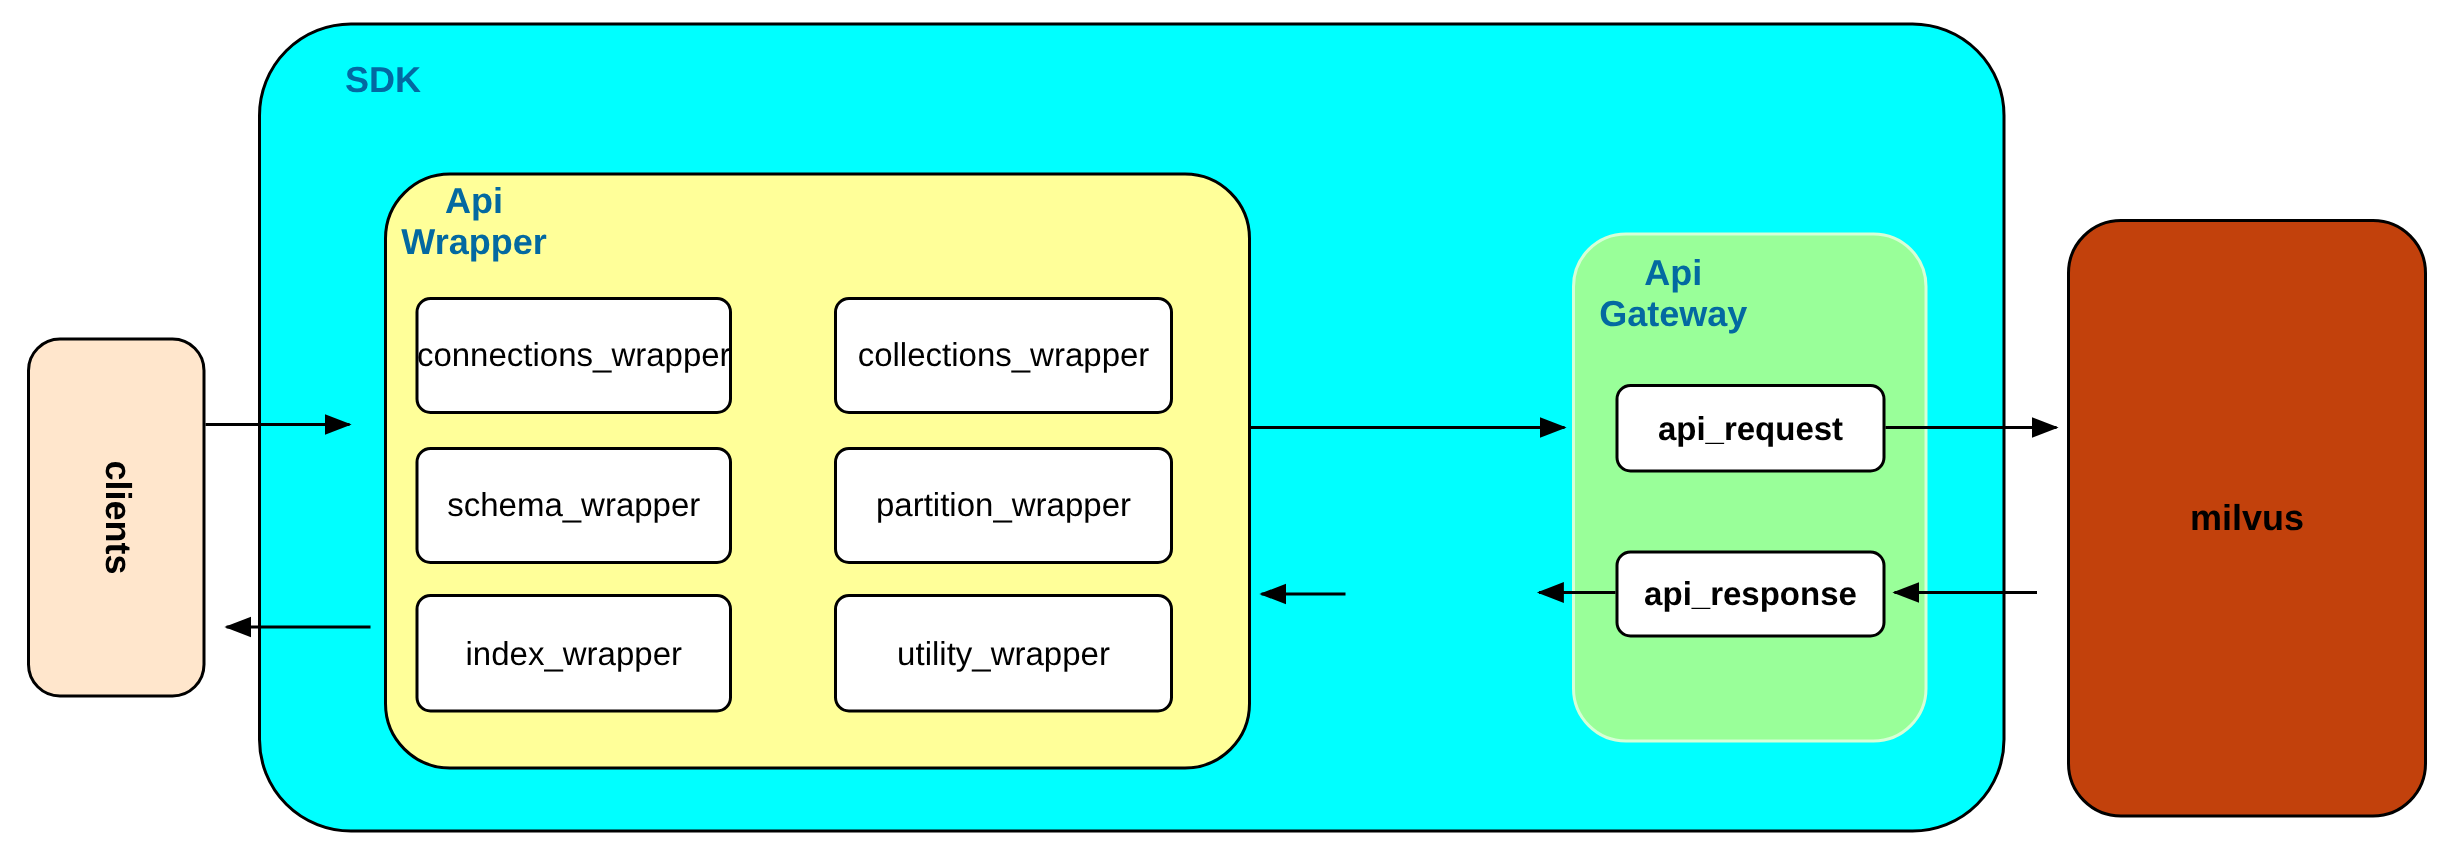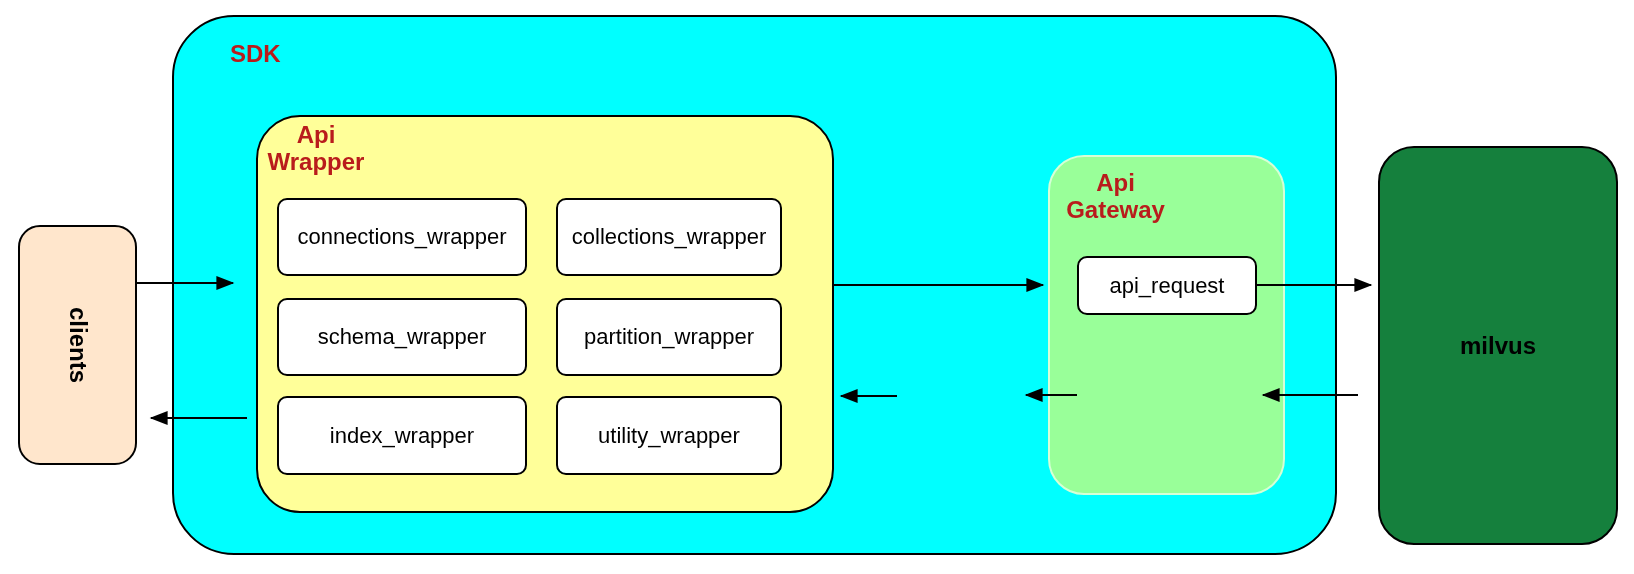--- a/index.html
+++ b/index.html
@@ -30,31 +30,31 @@
   .module {
     background: #ffffff;
     border: 2px solid #000000;
     border-radius: 10px;
     display: flex; align-items: center; justify-content: center;
     font-size: 22px; color: #000000; white-space: nowrap;
   }
   .m-r1 { top: 198px; height: 78px; }
   .m-r2 { top: 298px; height: 78px; }
   .m-r3 { top: 396px; height: 79px; }
-  .m-c1 { left: 277px; width: 250px; }
+  .m-c1 { left: 277px; width: 211px; }
   .m-c2 { left: 556px; width: 226px; }
 
-  .gw-node { left: 1077px; width: 180px; }
+  .gw-node { left: 1077px; width: 180px; font-weight: bold; }
   .gw-req  { top: 256px; height: 59px; }
   .gw-res  { top: 367px; height: 58px; }
   .checker-box { left: 897px; top: 367px; width: 121px; height: 59px; border-radius: 9px; }
 
   
   .container-label {
-    position: absolute; font-weight: bold; font-size: 24px; color: #b91c1c;
+    position: absolute; font-weight: bold; font-size: 24px; color: #0369a1;
     line-height: 27px; text-align: center; white-space: nowrap;
   }
   .sdk-label        { left: 230px; top: 40px; text-align: left; }
   .api-wrapper-label{ left: 256px; top: 121px; width: 120px; }
   .api-gateway-label{ left: 1058px; top: 169px; width: 115px; }
   .milvus-label, .clients-label { font-weight: bold; font-size: 24px; color: #000000; }
   .clients-label { writing-mode: vertical-rl; }
 
   
   .connectors { position: absolute; left: 0; top: 0; pointer-events: none; }
@@ -85,22 +85,23 @@
   <div class="node module m-r3 m-c1">index_wrapper</div>
 
 
   <div class="node api-gateway-box" style="background: rgb(153, 255, 153);"></div>
   <div class="container-label api-gateway-label">
     <div>Api</div>
     <div>Gateway</div>
   </div>
 
   <div class="node module gw-node gw-req">api_request</div>
+  <div class="node module gw-node gw-res">api_response</div>
 
-  <div class="node milvus-box bordered" style="background: #15803d;">
+  <div class="node milvus-box bordered" style="background: #c2410c;">
     <span class="milvus-label">milvus</span>
   </div>
 
   <svg class="connectors" width="1634" height="574">
     <defs>
       <marker id="arrow" markerWidth="11" markerHeight="9" refX="8.3" refY="3.5" orient="auto" markerUnits="strokeWidth">
         <path d="M0,0 L9,3.5 L0,7 Z" fill="#000000"></path>
       </marker>
     </defs>
     <line x1="137" y1="283" x2="233" y2="283" stroke="#000000" stroke-width="2" marker-end="url(#arrow)"></line>

